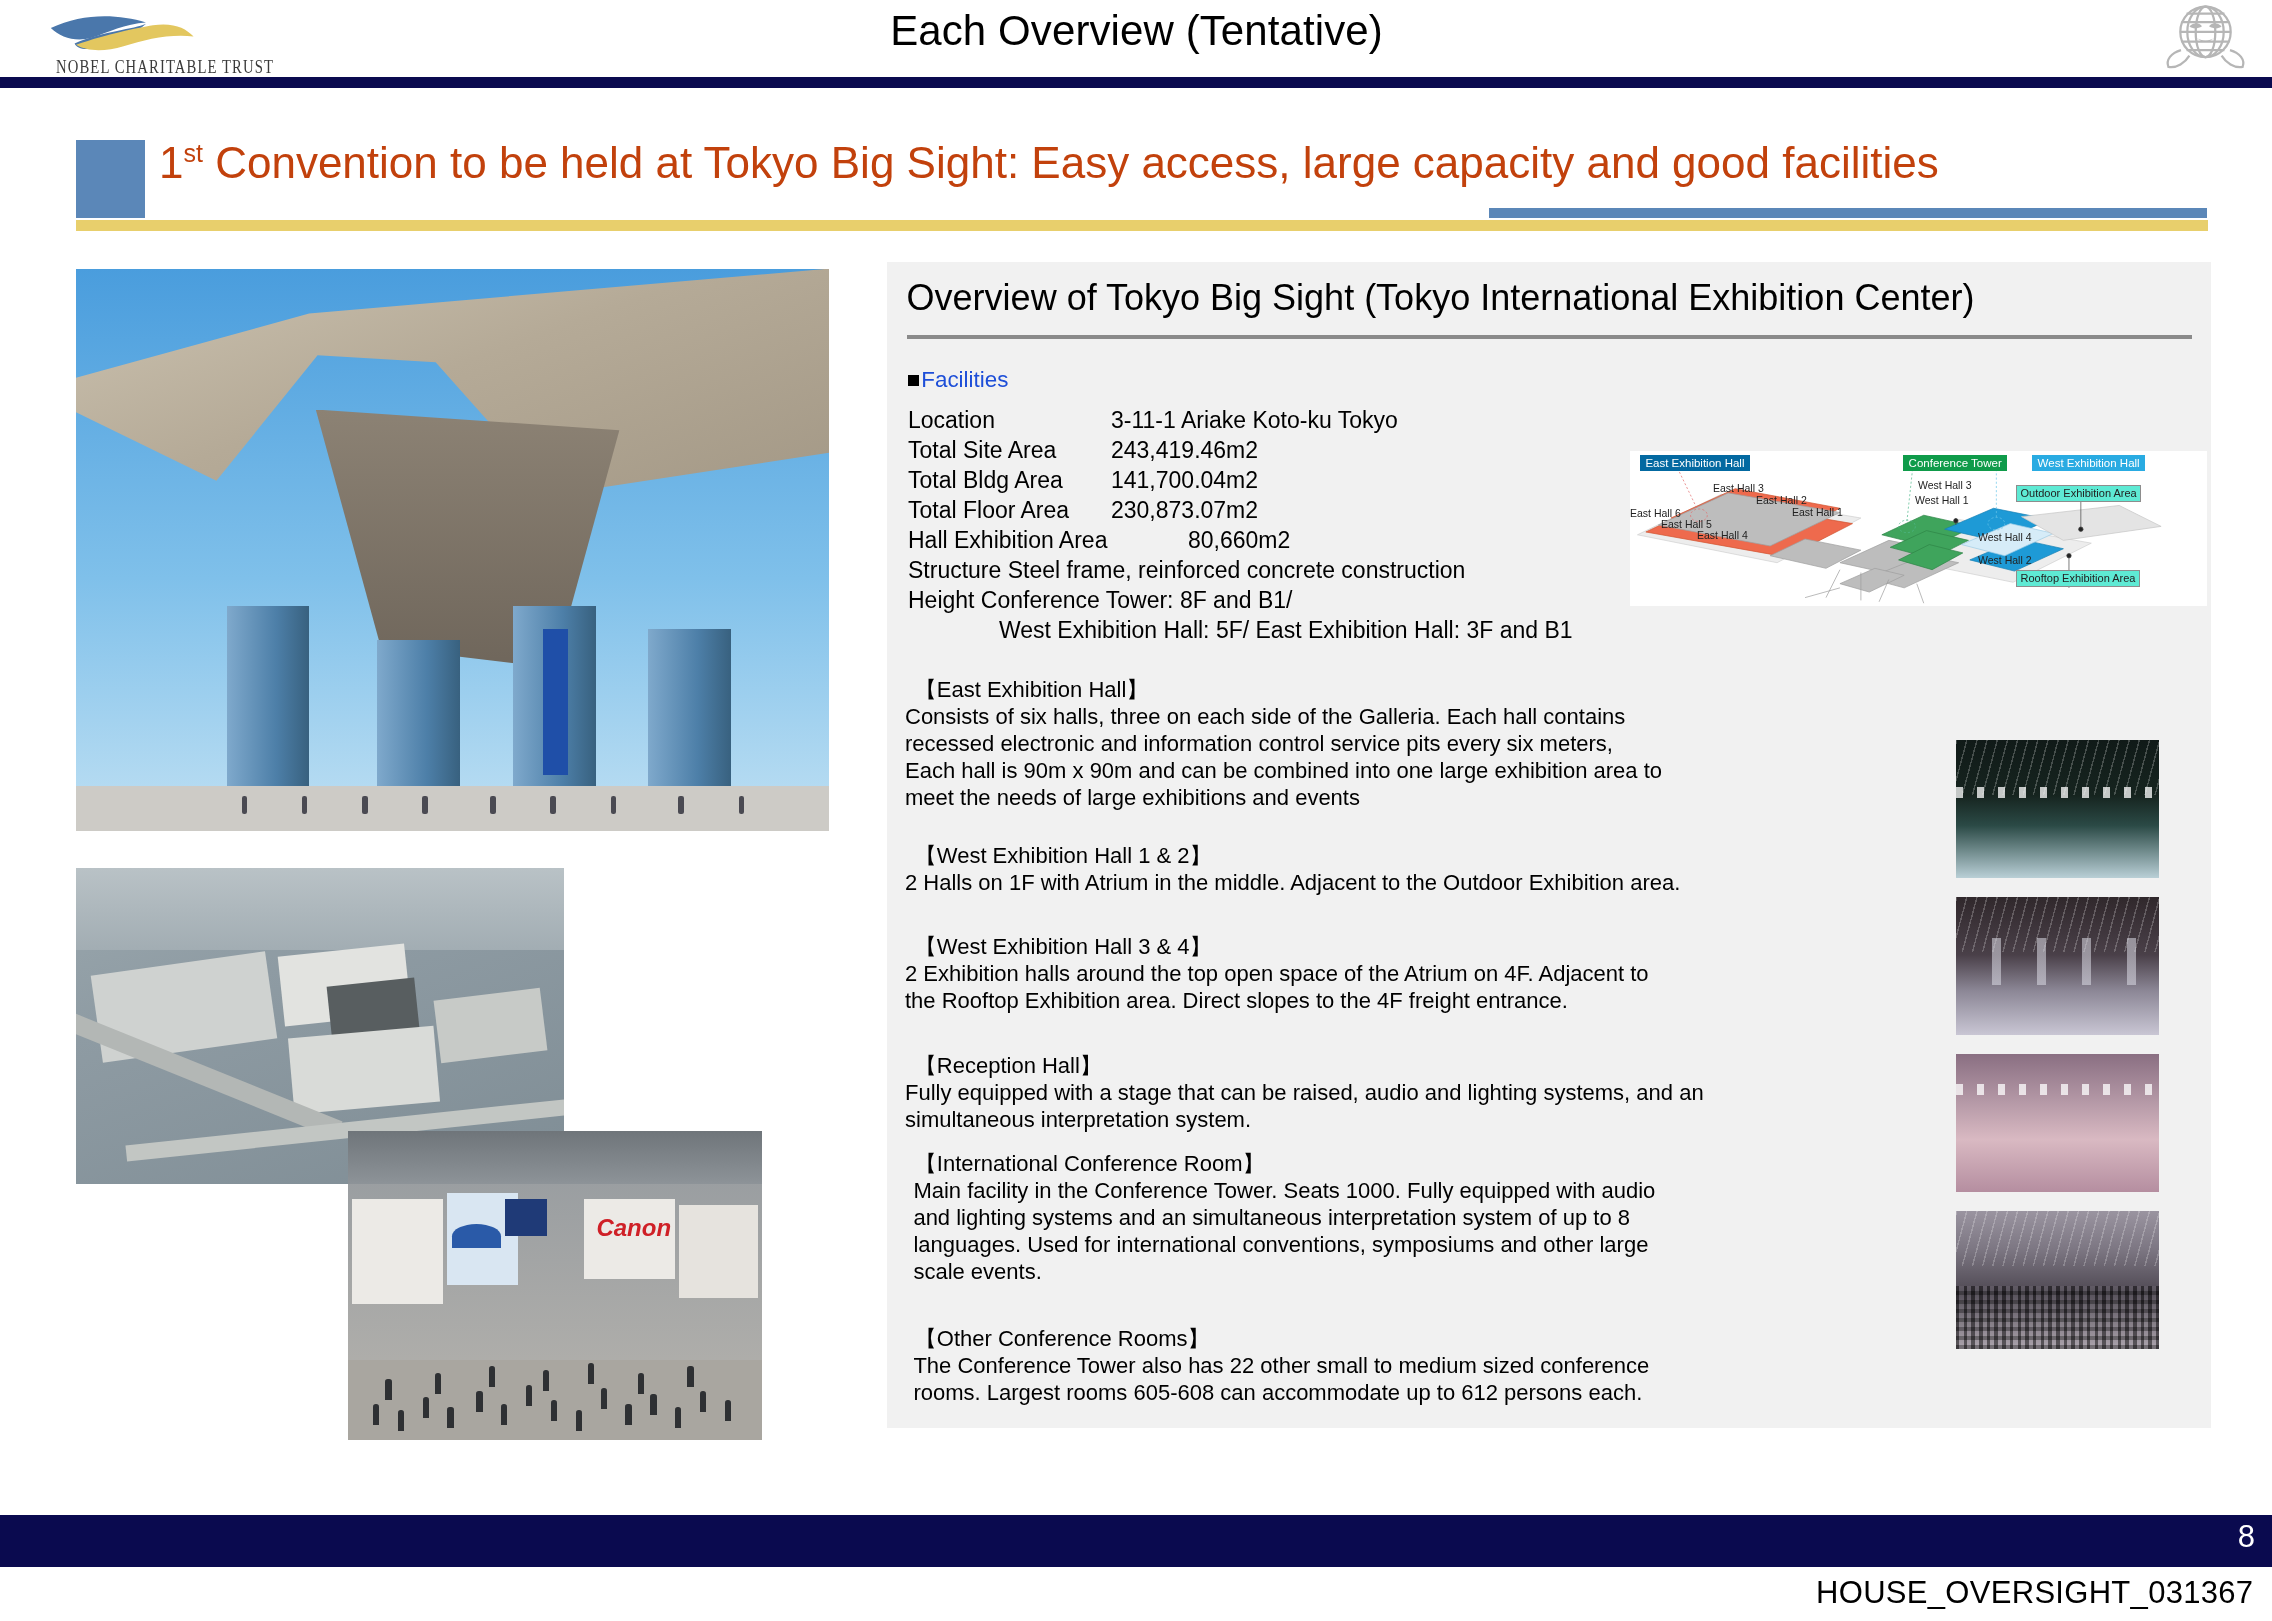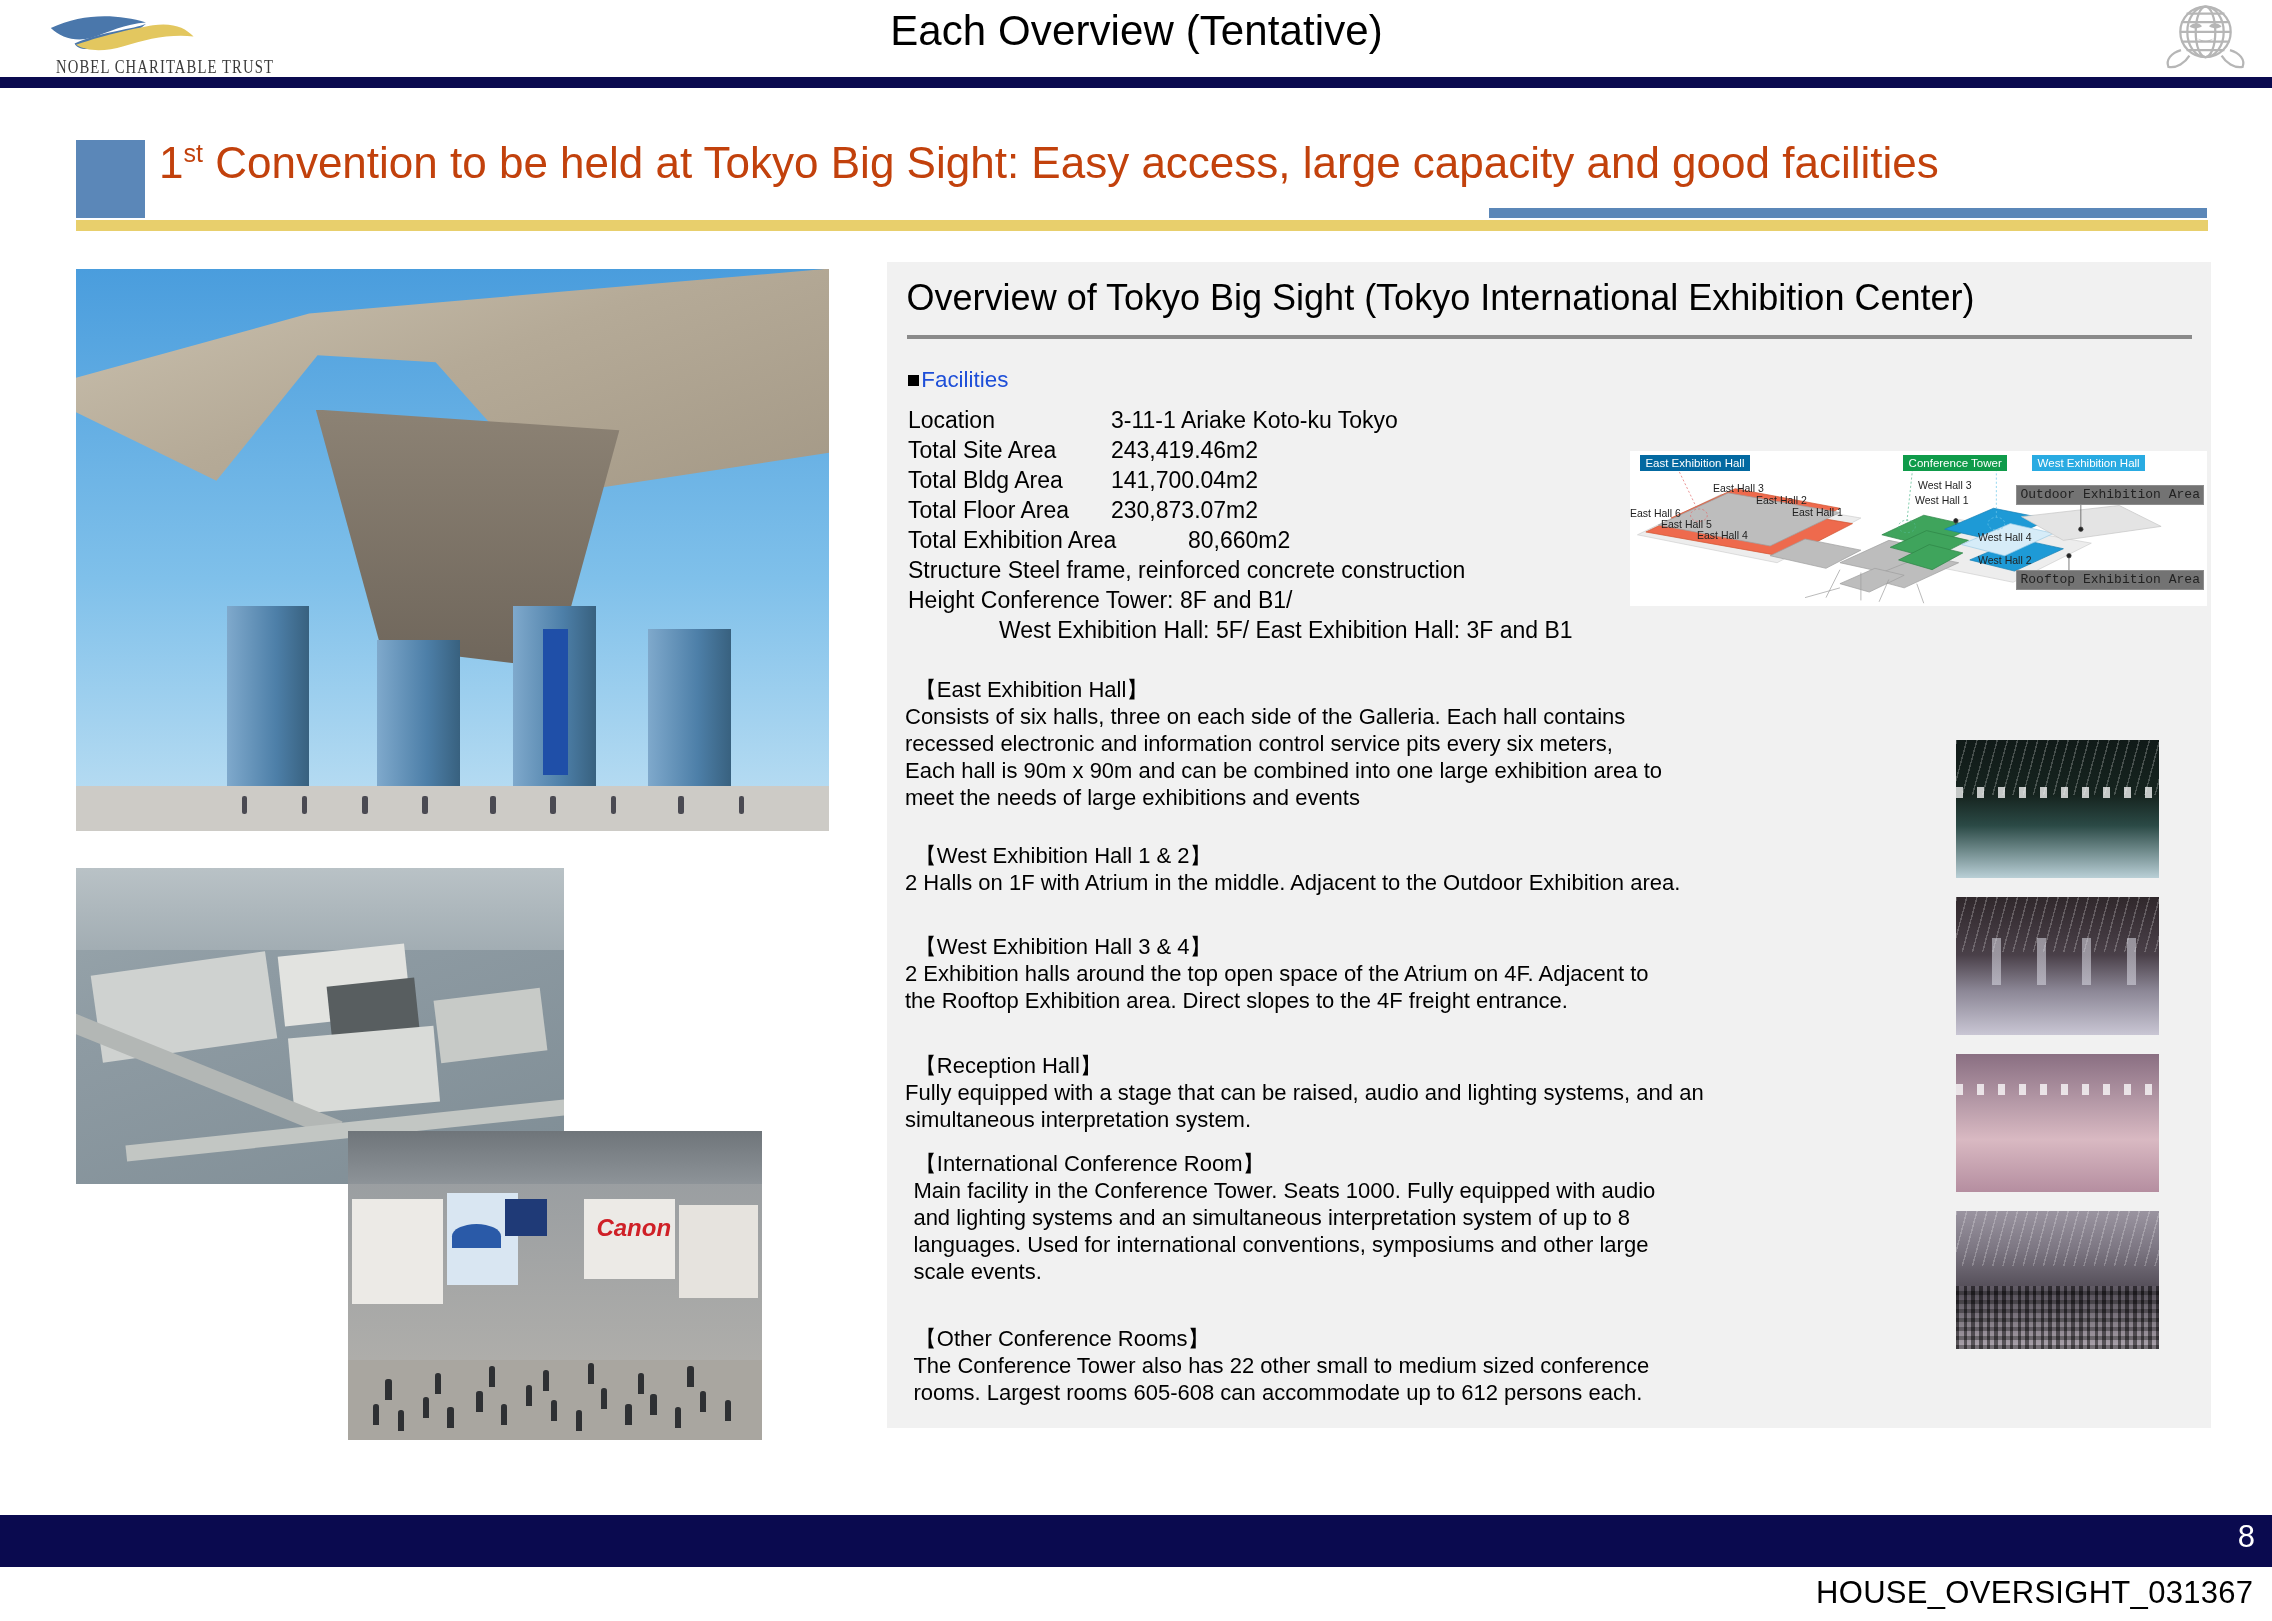--- a/index.html
+++ b/index.html
@@ -152,22 +152,22 @@
   .dg-inner { position:absolute; inset:0; }
   .tag {
     position:absolute; font-size:11.5px; color:#fff; padding:2.1px 5.6px; white-space:nowrap;
     font-family:"Liberation Sans", sans-serif;
   }
   .tag-red  { background:#0369a1; left:9.8px;  top:4.2px; }
   .tag-green{ background:#0f9b4a; left:273px; top:4.2px; }
   .tag-blue { background:#29abe2; left:402px; top:4.2px; }
   .dlabel { position:absolute; font-size:10.5px; color:#222; white-space:nowrap; }
   .dbox {
-    position:absolute; font-size:13px; color:#222; background:#737373;
-    border:0.7px solid #8d8d8d; padding:1.4px 3.5px; white-space:nowrap;font-family:Liberation Mono, monospace;
+    position:absolute; font-size:11px; color:#222; background:#5eead4;
+    border:0.7px solid #8d8d8d; padding:1.4px 3.5px; white-space:nowrap;
   }
 
   
   .thumb { position: absolute; left: 1956px; width: 203px; height: 138px; overflow:hidden; }
   .t1 { top: 740px; } .t2 { top: 897px; } .t3 { top: 1054px; } .t4 { top: 1211px; }
   .th-hall1 { position:absolute; inset:0; background:linear-gradient(#101a18 0%,#16241f 40%,#2b4a46 62%,#b9cfd6 100%); }
   .th-hall2 { position:absolute; inset:0; background:linear-gradient(#30282c 0%,#4a4049 42%,#8c8796 68%,#c9c6d4 100%); }
   .th-hall3 { position:absolute; inset:0; background:linear-gradient(#8a6f82 0%,#b498a6 34%,#d9b9c2 62%,#b58ea0 100%); }
   .th-hall4 { position:absolute; inset:0; background:linear-gradient(#9a94a0 0%,#7c7682 28%,#4e4852 60%,#a79fa8 100%); }
   .th-truss { position:absolute; left:0; top:0; width:100%; height:40%;
@@ -324,21 +324,21 @@
       <div class="fac-row">
         <span class="k" style="width:203px">Total Site Area</span><span class="v">243,419.46m2</span>
       </div>
       <div class="fac-row">
         <span class="k" style="width:203px">Total Bldg Area</span><span class="v">141,700.04m2</span>
       </div>
       <div class="fac-row">
         <span class="k" style="width:203px">Total Floor Area</span><span class="v">230,873.07m2</span>
       </div>
       <div class="fac-row">
-        <span class="k" style="width:280px">Total Exhibition Area</span><span class="v">80,660m2</span>
+        <span class="k" style="width:280px">Hall Exhibition Area</span><span class="v">80,660m2</span>
       </div>
       <div class="fac-wide">Structure  Steel frame, reinforced concrete construction</div>
       <div class="fac-wide">Height    Conference Tower: 8F and B1/</div>
       <div class="fac-wide fac-ind">West Exhibition Hall: 5F/ East Exhibition Hall: 3F and B1</div>
     </div>
 
     <div class="body-block bb1">
       <div class="hd">【East Exhibition Hall】</div>
       <div>Consists of six halls, three on each side of the Galleria. Each hall contains</div>
       <div>recessed electronic and information control service pits every six meters,</div>

